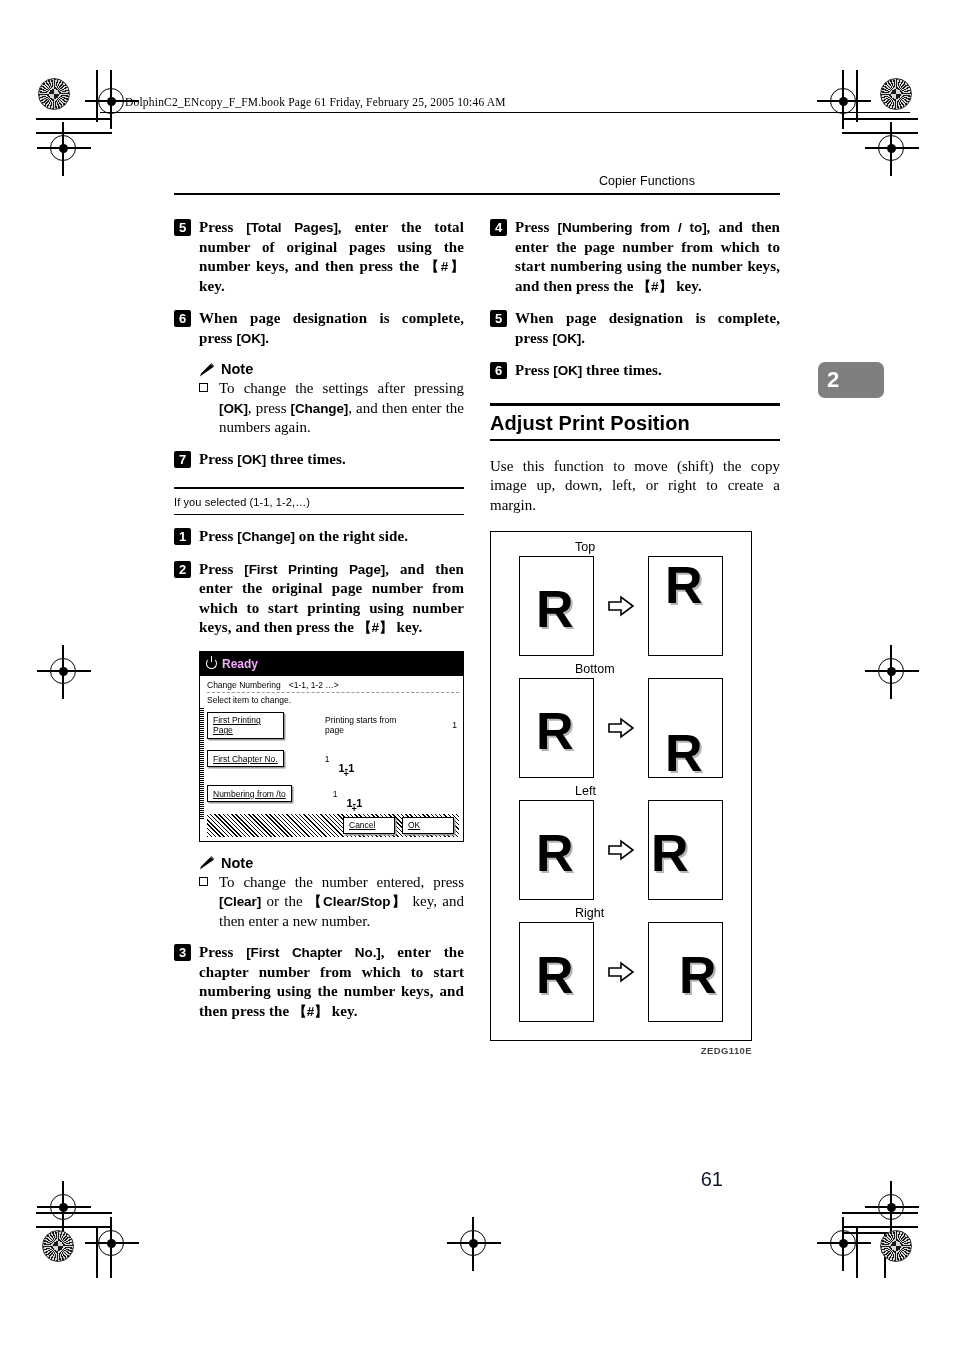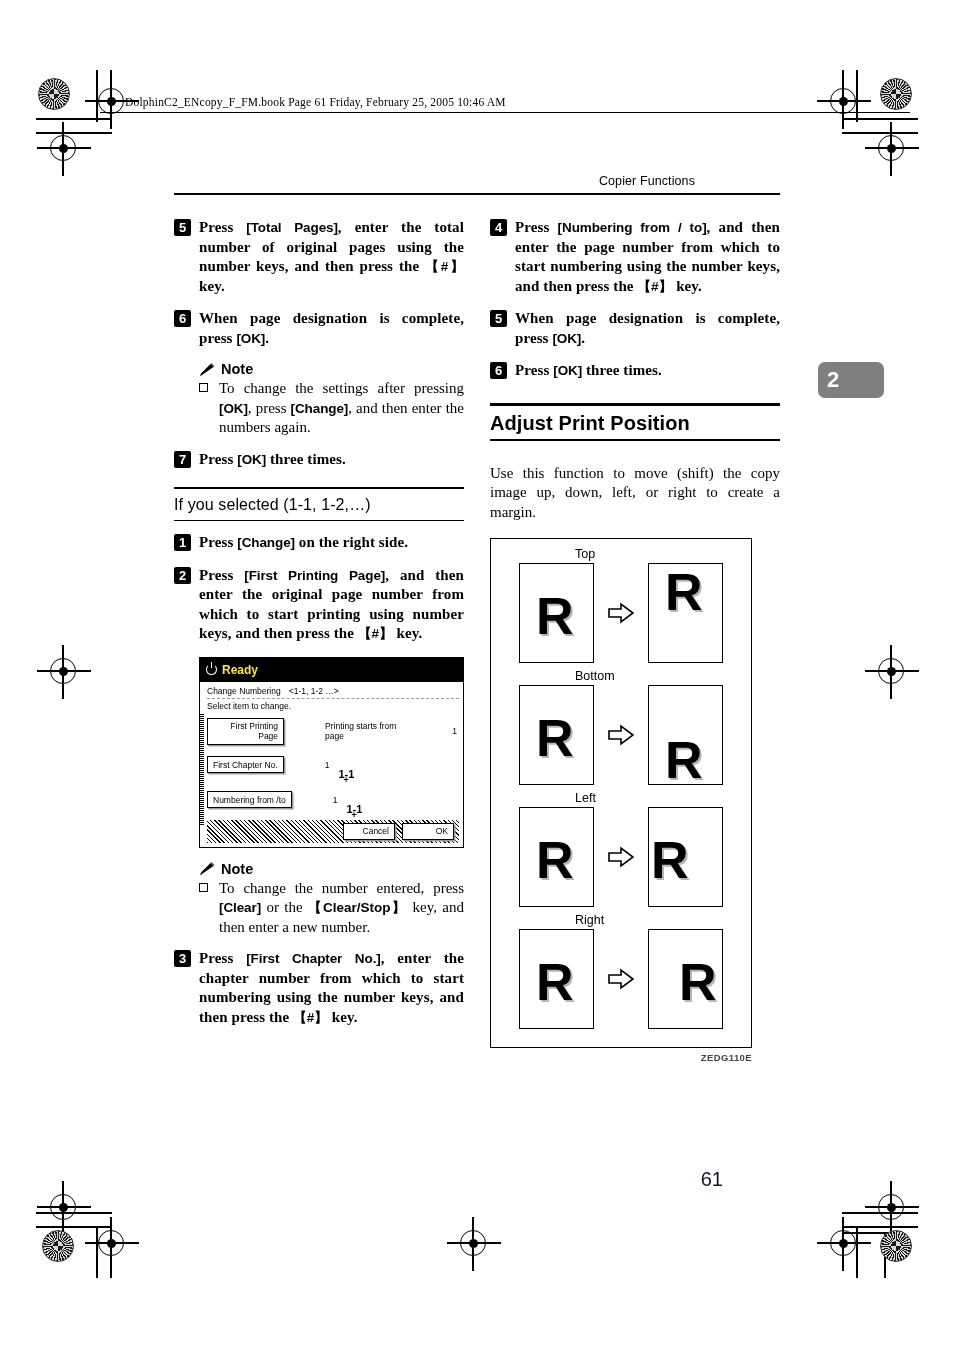--- a/index.html
+++ b/index.html
@@ -196,26 +196,26 @@
     margin: 18px 0 12px 0;
   }
   .subsec .rule-top {
     height: 1.6px; background: #000; margin-bottom: 7px;
   }
   .subsec .rule-bot {
     height: 1.6px; background: #000; margin-top: 6px;
   }
   .subsec-title {
     font-family: "Liberation Sans", sans-serif;
-    font-size: 16px;
+    font-size: 11px;
     letter-spacing: 0.1px;
   }
 
   
-  .majhead { margin: 22px 0 23px 0; }
+  .majhead { margin: 22px 0 16px 0; }
   .majhead .rule-top { height: 3px; background: #000; margin-bottom: 6px; }
   .majhead .rule-bot { height: 2px; background: #000; margin-top: 4px; }
   .majhead-title {
     font-family: "Liberation Sans", sans-serif;
     font-weight: bold;
     font-size: 20px;
     letter-spacing: 0.1px;
   }
   .intro-para {
     font-family: "Liberation Serif", serif;
@@ -229,21 +229,21 @@
   .lcd {
     width: 265px;
     border: 1.5px solid #000;
     background: #fff;
     margin: 6px 0 10px 25px;
     box-sizing: border-box;
     font-family: "Liberation Sans", sans-serif;
   }
   .lcd-title {
     background: #000;
-    color: #fde047;
+    color: #f0abfc;
     height: 24px;
     display: flex;
     align-items: center;
     gap: 5px;
     padding-left: 6px;
     font-weight: bold;
     font-size: 12px;
   }
   .power-glyph {
     display: inline-block;
@@ -291,24 +291,25 @@
     display: flex;
     align-items: center;
     gap: 9px;
     margin-bottom: 5px;
   }
   .lcd-btn {
     border: 1px solid #000;
     box-shadow: 1.5px 1.5px 0 #9a9a9a;
     font-size: 8.5px;
     padding: 2.5px 5px;
-    text-align: right;
+    text-align: left;
     min-width: 76px;
     box-sizing: border-box;
     background: #fff;
+    text-decoration: underline;
   }
   .lcd-val { font-size: 8.5px; padding-left: 32px; }
   .lcd-range {
     font-size: 11px;
     font-weight: bold;
     position: relative;
     line-height: 1;
     margin-top: 19px;
   }
   .lcd-range .caret {

